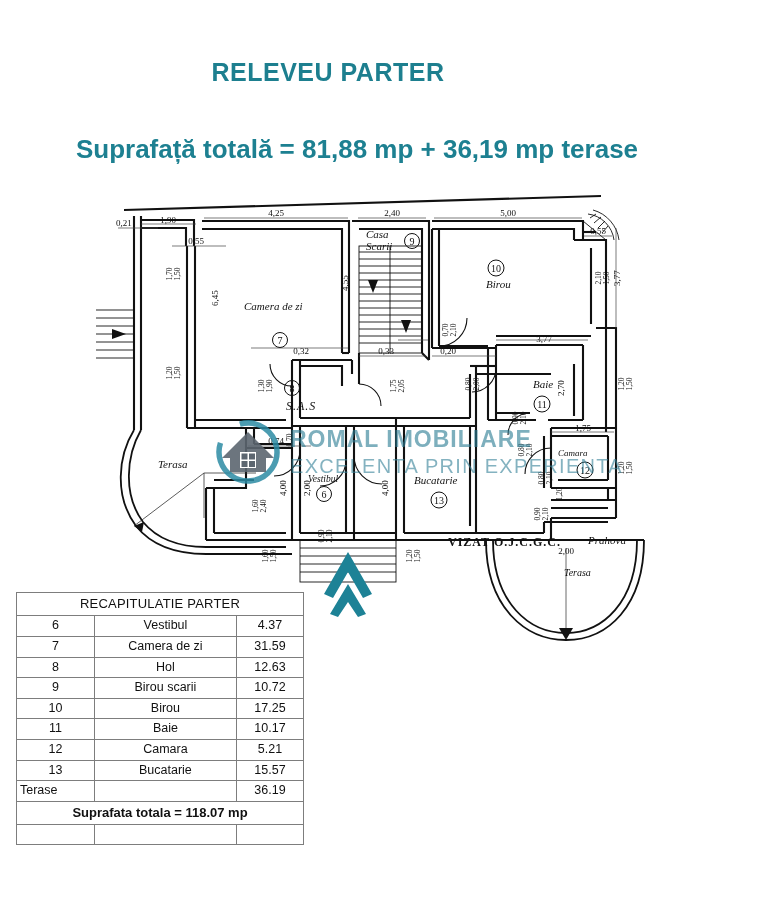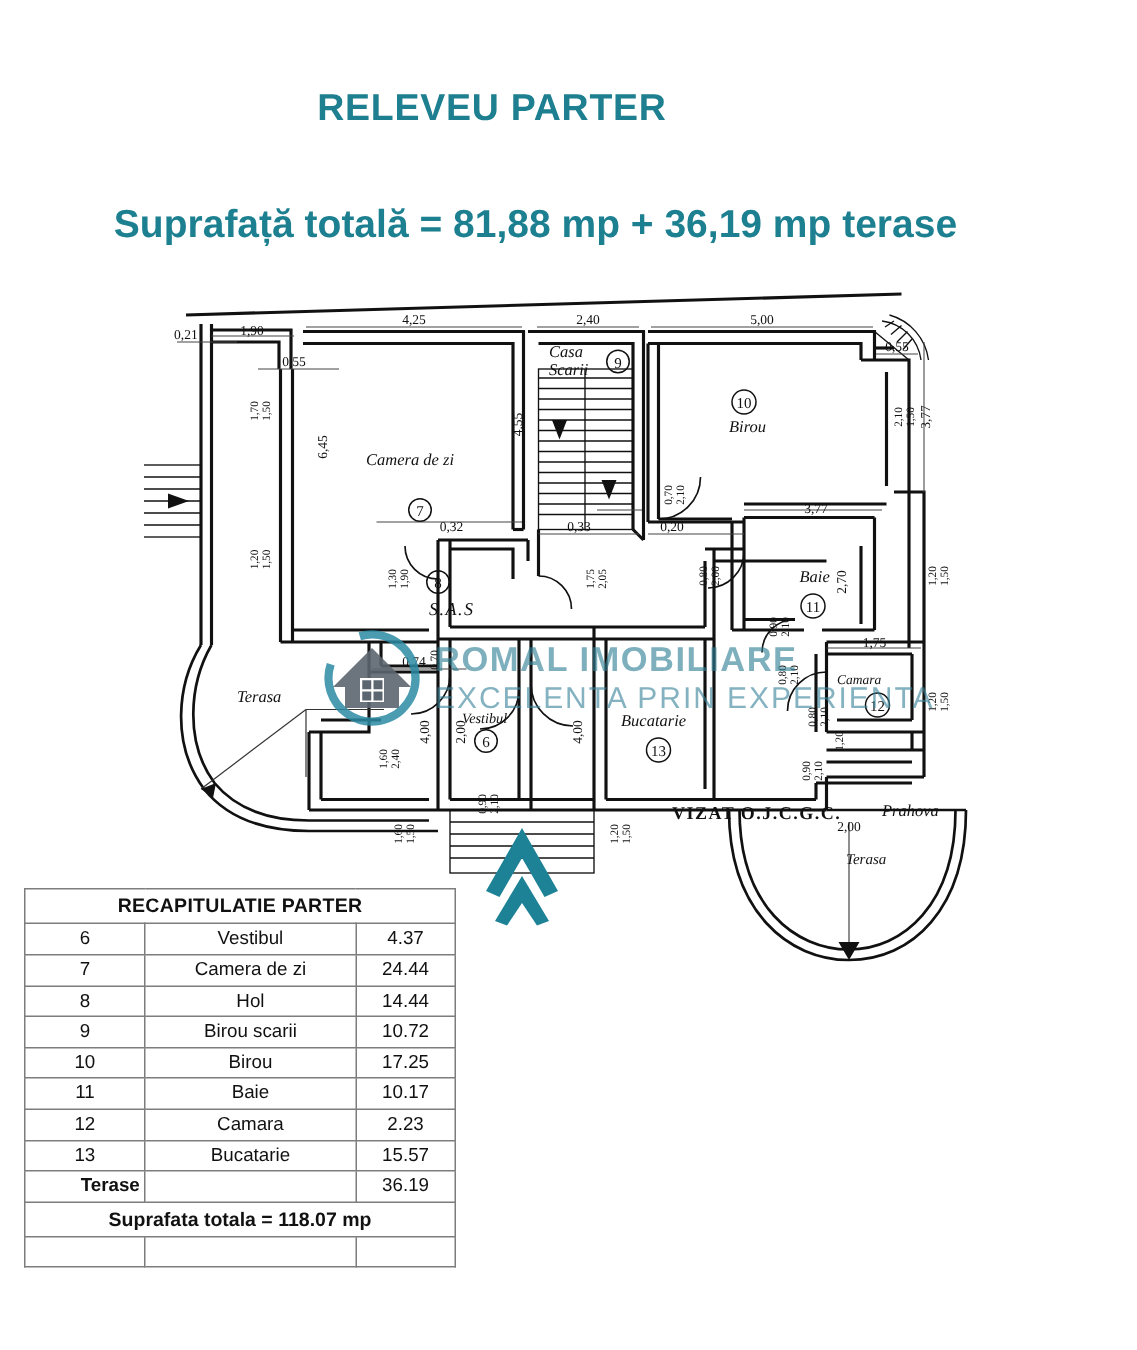--- a/index.html
+++ b/index.html
@@ -98,35 +98,35 @@
     color: #111111;
   }
   #recap-table td, #recap-table th {
     border: 1px solid #7d7d7d;
     padding: 2px 3px;
     text-align: center;
     font-weight: normal;
     line-height: 1.25;
   }
   #recap-table .tbl-title {
-    font-weight: bold;
+    font-weight: normal;
     font-size: 13px;
     letter-spacing: 0.2px;
     padding: 3px 2px;
   }
   #recap-table .col-head {
     font-weight: bold;
     font-size: 12.5px;
     padding: 3px 2px;
     line-height: 1.3;
   }
   #recap-table .c-nr   { width: 60px; }
   #recap-table .c-name { width: 118px; }
   #recap-table .c-area { width: 108px; }
-  #recap-table .row-label-bold { font-weight: bold; text-align: right; }
+  #recap-table .row-label-bold { font-weight: normal; text-align: left; }
   #recap-table .total-row td {
     font-weight: bold;
     font-size: 13px;
     padding: 3px 20px;
     margin-top: 44px;
   }
   #recap-table .blank-row td { height: 15px; }
 
   .plan-txt { font-family: "Liberation Serif", serif; }
 </style>
@@ -487,46 +487,46 @@
     </tr>
 
     <tr>
       <td>6</td>
       <td>Vestibul</td>
       <td>4.37</td>
     </tr>
     <tr>
       <td>7</td>
       <td>Camera de zi</td>
-      <td>24.44</td>
+      <td>31.59</td>
     </tr>
     <tr>
       <td>8</td>
       <td>Hol</td>
-      <td>14.44</td>
+      <td>12.63</td>
     </tr>
     <tr>
       <td>9</td>
       <td>Birou scarii</td>
       <td>10.72</td>
     </tr>
     <tr>
       <td>10</td>
       <td>Birou</td>
       <td>17.25</td>
     </tr>
     <tr>
       <td>11</td>
       <td>Baie</td>
       <td>10.17</td>
     </tr>
     <tr>
       <td>12</td>
       <td>Camara</td>
-      <td>2.23</td>
+      <td>5.21</td>
     </tr>
     <tr>
       <td>13</td>
       <td>Bucatarie</td>
       <td>15.57</td>
     </tr>
 
     <tr>
       <td class="row-label-bold">Terase</td>
       <td></td>

